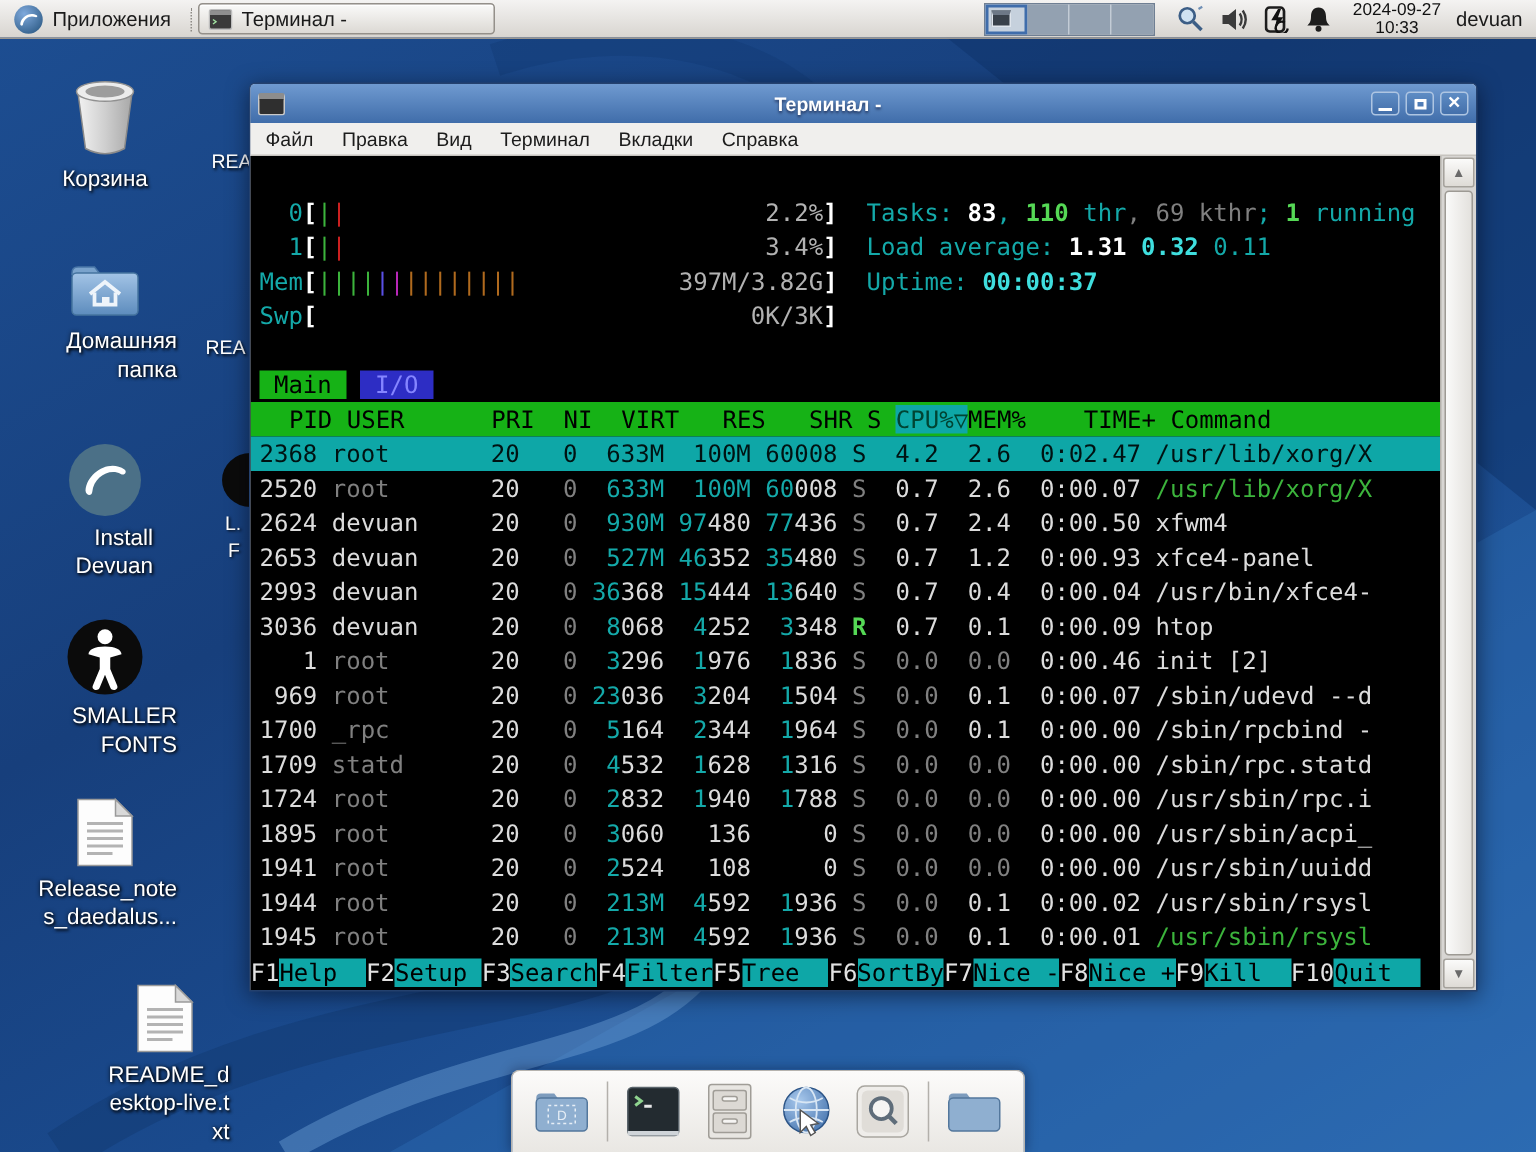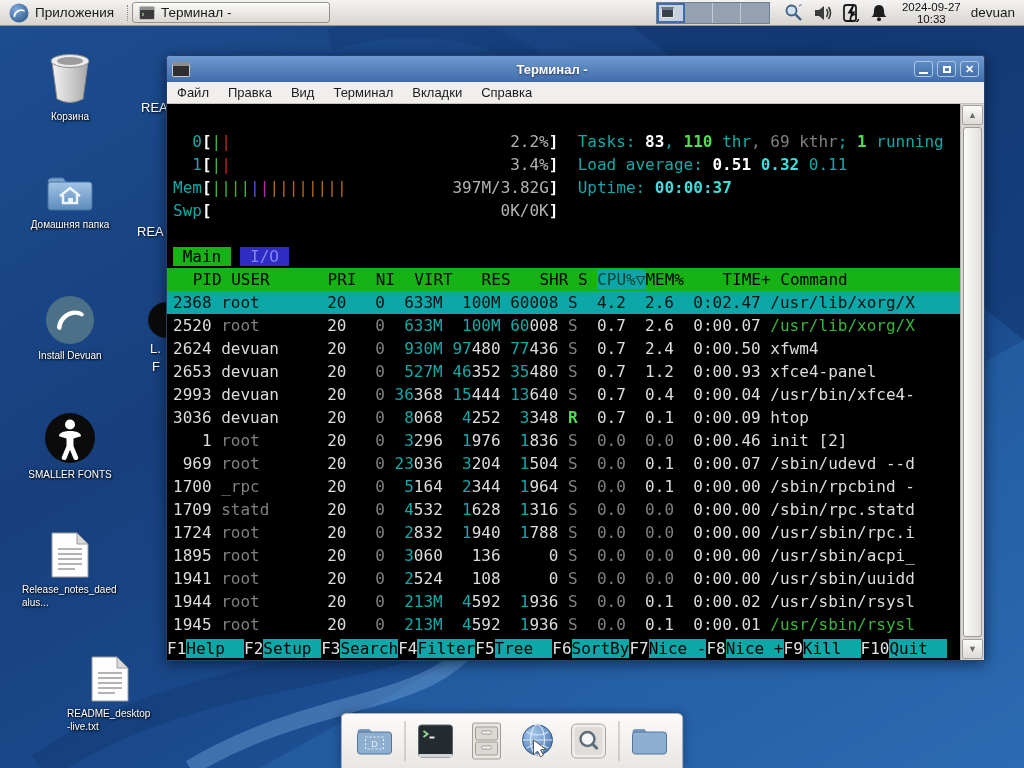--- a/index.html
+++ b/index.html
@@ -28,21 +28,21 @@
   .pager .mini-win { position:absolute; left:4px; top:4px; width:13px; height:11px;
     background:#39414a; border:1px solid #dfe5ec; border-top:3px solid #6d7886; }
   .tray { display:flex; align-items:center; gap:10px; margin:0 8px; }
   .tray svg { display:block; }
   .clock { text-align:center; font-size:11.5px; line-height:12px; color:#111; margin:0 6px; white-space:nowrap; }
   .user-label { margin:0 9px 0 4px; font-size:13.5px; }
 
   
   .dicon { position:absolute; width:96px; display:flex; flex-direction:column; align-items:center; gap:5px; z-index:5; }
   .dicon .glyph { display:block; }
-  .dlabel { color:#fff; font-size:10px; text-align:left; line-height:1.25;
+  .dlabel { color:#fff; font-size:15px; text-align:right; line-height:1.25;
     text-shadow:1px 1px 2px rgba(0,0,0,.95), 0 0 3px rgba(0,0,0,.7); word-wrap:break-word; }
   .break { word-break:break-all; }
   .w64 .dlabel { max-width:64px; }
   .w86 .dlabel { max-width:86px; }
   .w96 .dlabel { max-width:96px; }
   .frag { position:absolute; color:#fff; font-size:13px; text-shadow:1px 1px 2px rgba(0,0,0,.95); z-index:4; }
   .hidden-circle { position:absolute; left:148px; top:302px; width:38px; height:36px; border-radius:50%; background:#0b0b0b; z-index:4; }
 
   
   .window { position:absolute; left:166px; top:55px; width:819px; height:606px;
@@ -218,23 +218,23 @@
       <span>Файл</span>
       <span>Правка</span>
       <span>Вид</span>
       <span>Терминал</span>
       <span>Вкладки</span>
       <span>Справка</span>
     </div>
     <div class="termbody">
       <div class="htop" id="htop">
           <div class="hline"><span class="cy">  0</span><span class="bw">[</span><span class="pg">|</span><span class="pr">|</span>                             <span class="mv">2.2%</span><span class="bw">]</span>  <span class="cy">Tasks: </span><span class="bw">83</span><span class="cy">, </span><span class="bg">110</span><span class="cy"> thr</span><span class="gy">, 69 kthr</span><span class="cy">; </span><span class="bg">1</span><span class="cy"> running</span></div>
-          <div class="hline"><span class="cy">  1</span><span class="bw">[</span><span class="pg">|</span><span class="pr">|</span>                             <span class="mv">3.4%</span><span class="bw">]</span>  <span class="cy">Load average: </span><span class="bw">0.51 </span><span class="bc">0.32 </span><span class="cy">0.11</span></div>
+          <div class="hline"><span class="cy">  1</span><span class="bw">[</span><span class="pg">|</span><span class="pr">|</span>                             <span class="mv">3.4%</span><span class="bw">]</span>  <span class="cy">Load average: </span><span class="bw">1.31 </span><span class="bc">0.32 </span><span class="cy">0.11</span></div>
           <div class="hline"><span class="cy">Mem</span><span class="bw">[</span><span class="pg">|</span><span class="pg">|</span><span class="pg">|</span><span class="pg">|</span><span class="pb">|</span><span class="pm">|</span><span class="po">|</span><span class="po">|</span><span class="po">|</span><span class="po">|</span><span class="po">|</span><span class="po">|</span><span class="po">|</span><span class="po">|</span>           <span class="mv">397M/3.82G</span><span class="bw">]</span>  <span class="cy">Uptime: </span><span class="bc">00:00:37</span></div>
-          <div class="hline"><span class="cy">Swp</span><span class="bw">[</span>                              <span class="mv">0K/0K</span><span class="bw">]</span>  </div>
+          <div class="hline"><span class="cy">Swp</span><span class="bw">[</span>                              <span class="mv">0K/3K</span><span class="bw">]</span>  </div>
           <div class="hline"></div>
           <div class="hline"><span class="tab-on"> Main </span> <span class="tab-off"> I/O </span></div>
           <div class="hline hdr"><span class="hb"> PID USER      PRI  NI  VIRT   RES   SHR S </span><span class="sorthl">CPU%▽</span><span class="hb">MEM%    TIME+ Command</span></div>
           <div class="hline hrow sel"><span class="w">2368</span> <span class="gy">root      </span><span class="w"> 20</span> <span class="gy">  0</span>  <span class="cy">633M</span>  <span class="cy">100M</span> <span class="cy">60</span><span class="w">008</span> <span class="gy">S</span> <span class="w"> 4.2</span> <span class="w"> 2.6</span> <span class="w"> 0:02.47</span> <span class="w">/usr/lib/xorg/X</span></div>
           <div class="hline hrow"><span class="w">2520</span> <span class="gy">root      </span><span class="w"> 20</span> <span class="gy">  0</span>  <span class="cy">633M</span>  <span class="cy">100M</span> <span class="cy">60</span><span class="w">008</span> <span class="gy">S</span> <span class="w"> 0.7</span> <span class="w"> 2.6</span> <span class="w"> 0:00.07</span> <span class="grn">/usr/lib/xorg/X</span></div>
           <div class="hline hrow"><span class="w">2624</span> <span class="w">devuan    </span><span class="w"> 20</span> <span class="gy">  0</span>  <span class="cy">930M</span> <span class="cy">97</span><span class="w">480</span> <span class="cy">77</span><span class="w">436</span> <span class="gy">S</span> <span class="w"> 0.7</span> <span class="w"> 2.4</span> <span class="w"> 0:00.50</span> <span class="w">xfwm4</span></div>
           <div class="hline hrow"><span class="w">2653</span> <span class="w">devuan    </span><span class="w"> 20</span> <span class="gy">  0</span>  <span class="cy">527M</span> <span class="cy">46</span><span class="w">352</span> <span class="cy">35</span><span class="w">480</span> <span class="gy">S</span> <span class="w"> 0.7</span> <span class="w"> 1.2</span> <span class="w"> 0:00.93</span> <span class="w">xfce4-panel</span></div>
           <div class="hline hrow"><span class="w">2993</span> <span class="w">devuan    </span><span class="w"> 20</span> <span class="gy">  0</span> <span class="cy">36</span><span class="w">368</span> <span class="cy">15</span><span class="w">444</span> <span class="cy">13</span><span class="w">640</span> <span class="gy">S</span> <span class="w"> 0.7</span> <span class="w"> 0.4</span> <span class="w"> 0:00.04</span> <span class="w">/usr/bin/xfce4-</span></div>
           <div class="hline hrow"><span class="w">3036</span> <span class="w">devuan    </span><span class="w"> 20</span> <span class="gy">  0</span>  <span class="cy">8</span><span class="w">068</span>  <span class="cy">4</span><span class="w">252</span>  <span class="cy">3</span><span class="w">348</span> <span class="bg">R</span> <span class="w"> 0.7</span> <span class="w"> 0.1</span> <span class="w"> 0:00.09</span> <span class="w">htop</span></div>
           <div class="hline hrow"><span class="w">   1</span> <span class="gy">root      </span><span class="w"> 20</span> <span class="gy">  0</span>  <span class="cy">3</span><span class="w">296</span>  <span class="cy">1</span><span class="w">976</span>  <span class="cy">1</span><span class="w">836</span> <span class="gy">S</span> <span class="gy"> 0.0</span> <span class="gy"> 0.0</span> <span class="w"> 0:00.46</span> <span class="w">init [2]</span></div>

